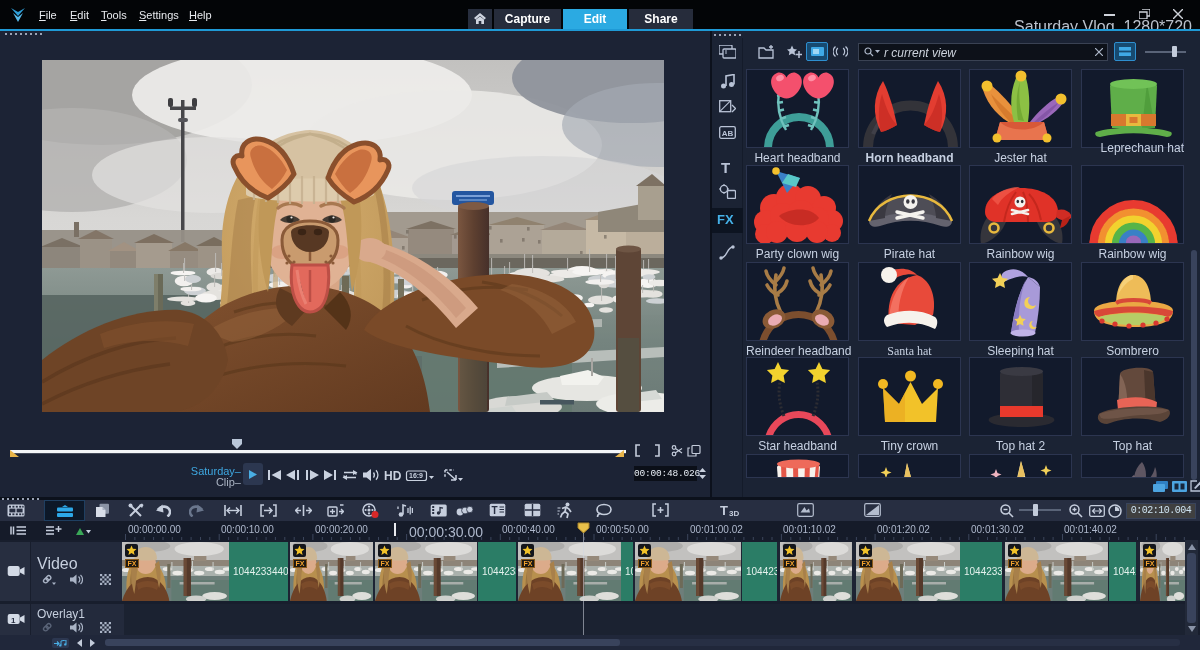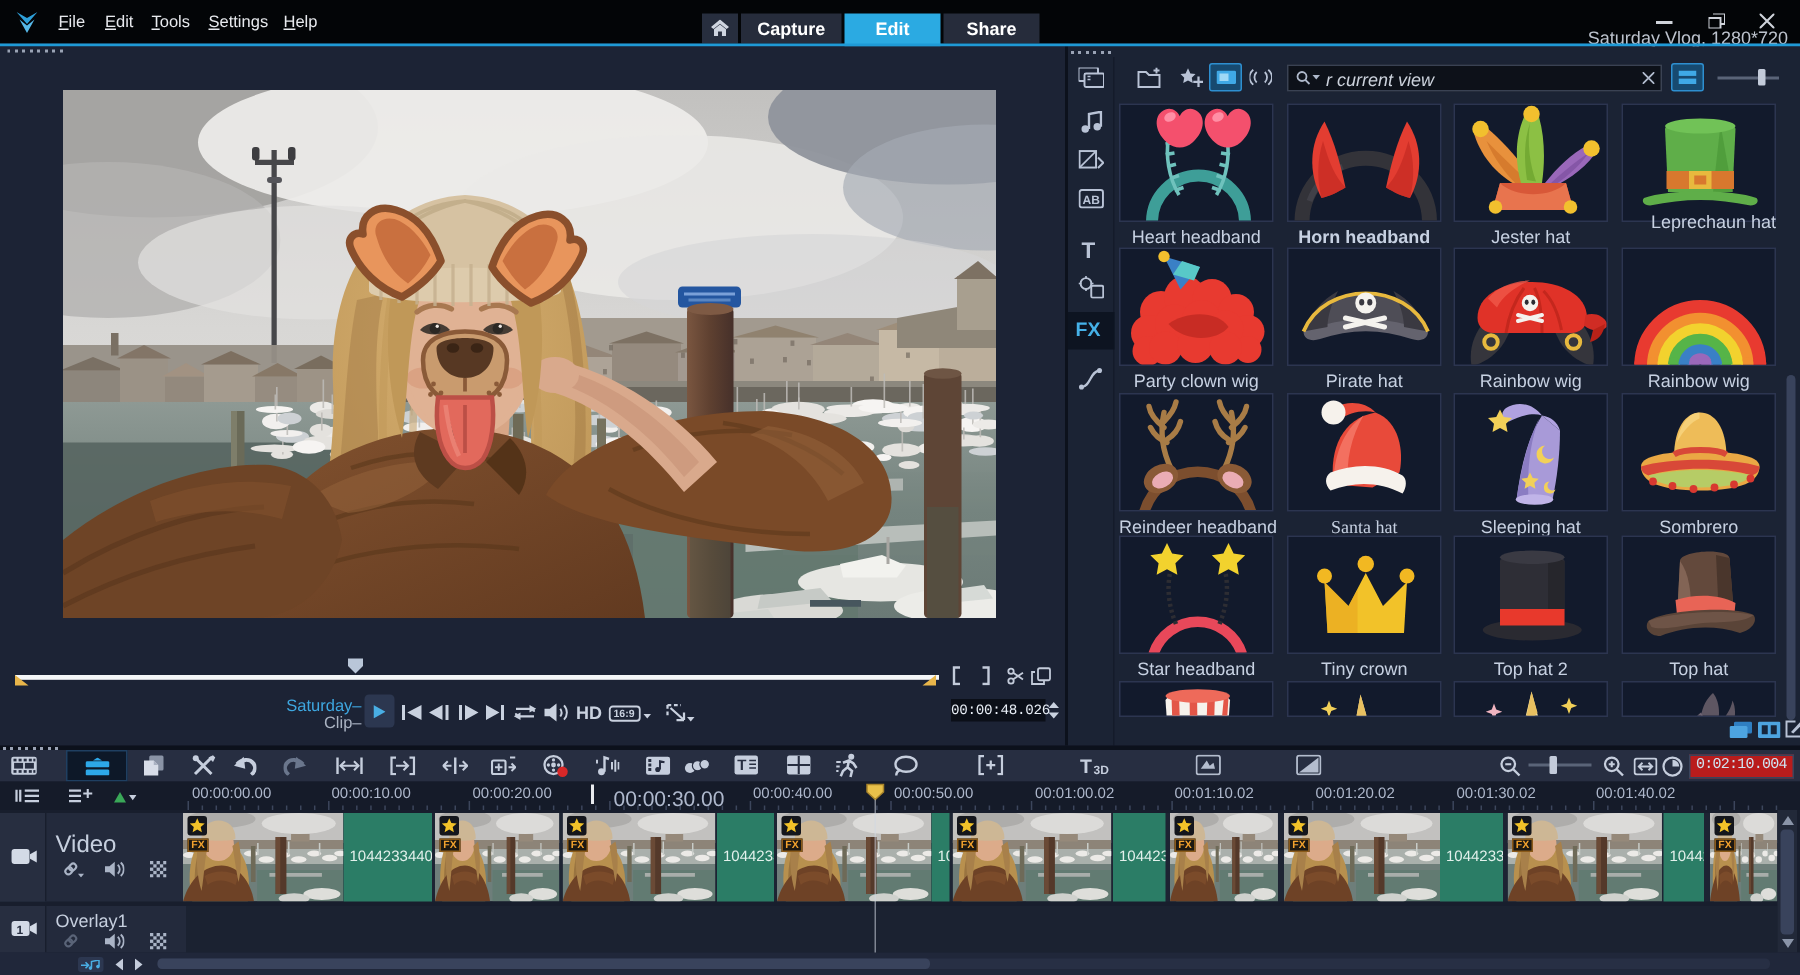--- a/index.html
+++ b/index.html
@@ -85,21 +85,21 @@
 <div class="abs" style="left:563px;top:9px;width:64px;height:22px;background:#2baae2;color:#fff;font-size:12px;font-weight:bold;text-align:center;line-height:20px;">Edit</div>
 <div class="abs" style="left:629px;top:9px;width:64px;height:20px;background:#262c3b;color:#fff;font-size:12px;font-weight:bold;text-align:center;line-height:20px;">Share</div>
 
 <div class="abs" style="left:1104px;top:14px;width:11px;height:2px;background:#cfd3da;"></div>
 <svg class="abs" style="left:1139px;top:9px" width="11" height="10" viewBox="0 0 11 10">
       <path d="M3,0 L11,0 L11,7 L8,7 M0,3 L8,3 L8,10 L0,10 Z" fill="none" stroke="#cfd3da" stroke-width="1.3"></path>
     </svg>
 <svg class="abs" style="left:1173px;top:9px" width="10" height="10" viewBox="0 0 10 10">
       <path d="M0,0 L10,10 M10,0 L0,10" stroke="#cfd3da" stroke-width="1.4"></path>
     </svg>
-<div class="abs" style="right:8px;top:18px;color:#bcc2cc;font-size:12px;">Saturday Vlog, 1280*720</div>
+<div class="abs" style="right:8px;top:18px;color:#bcc2cc;font-size:16px;">Saturday Vlog, 1280*720</div>
 <div class="abs" style="left:0;top:29px;width:1200px;height:2px;background:#1f9ad6;"></div>
 
 
 <div class="abs" style="left:0;top:31px;width:710px;height:466px;background:#1c2335;"></div>
 <div class="dots" style="left:5px;top:33px;width:38px;"></div>
 
 <div class="abs" id="photo" style="left:42px;top:60px;width:622px;height:352px;overflow:hidden;">
       <svg width="622" height="352" viewBox="0 0 622 352">
         <defs>
           <linearGradient id="skyg" x1="0" y1="0" x2="0" y2="1">
@@ -1067,21 +1067,21 @@
       <path d="M3.5,5.5 L7.5,5.5 M5.5,3.5 L5.5,7.5" stroke="#c6cedd" stroke-width="1.4"></path>
     </svg>
 <svg class="abs" style="left:1089px;top:505px" width="16" height="12" viewBox="0 0 16 12">
       <rect x="0.7" y="0.7" width="14.6" height="10.6" rx="1.5" fill="none" stroke="#c6cedd" stroke-width="1.3"></rect>
       <path d="M4,6 L12,6 M6,3.5 L3.5,6 L6,8.5 M10,3.5 L12.5,6 L10,8.5" fill="none" stroke="#c6cedd" stroke-width="1.2"></path>
     </svg>
 <svg class="abs" style="left:1108px;top:504px" width="14" height="14" viewBox="0 0 14 14">
       <circle cx="7" cy="7" r="6" fill="none" stroke="#c6cedd" stroke-width="1.5"></circle>
       <path d="M7,7 L7,2.5 A4.5,4.5 0 0 1 11.5,7 Z" fill="#c6cedd"></path>
     </svg>
-<div class="abs" style="left:1126px;top:503px;width:70px;height:16px;background:#b91c1c;border:1px solid #39445c;color:#cfe4f2;font-size:10px;font-family:'Liberation Mono',monospace;text-align:center;line-height:14px;letter-spacing:-0.5px;">0:02:10.004</div>
+<div class="abs" style="left:1126px;top:503px;width:70px;height:16px;background:#404040;border:1px solid #39445c;color:#cfe4f2;font-size:10px;font-family:'Liberation Mono',monospace;text-align:center;line-height:14px;letter-spacing:-0.5px;">0:02:10.004</div>
 <div class="abs" style="left:0;top:521px;width:1200px;height:19px;background:#151b29;"></div>
 <svg class="abs" style="left:10px;top:524px" width="17" height="13" viewBox="0 0 17 13">
       <path d="M1,2.5 L1,10.5 M3.5,2.5 L3.5,10.5" stroke="#c6cedd" stroke-width="1.5"></path>
       <path d="M6.5,3 L16,3 M6.5,6.5 L16,6.5 M6.5,10 L16,10" stroke="#c6cedd" stroke-width="1.5"></path>
     </svg>
 <svg class="abs" style="left:45px;top:524px" width="17" height="13" viewBox="0 0 17 13">
       <path d="M1,3 L9,3 M1,6.5 L9,6.5 M1,10 L9,10" stroke="#c6cedd" stroke-width="1.5"></path>
       <path d="M13.5,2 L13.5,8 M10.5,5 L16.5,5" stroke="#c6cedd" stroke-width="1.4"></path>
     </svg>
 <svg class="abs" style="left:75px;top:526px" width="16" height="10" viewBox="0 0 16 10">

